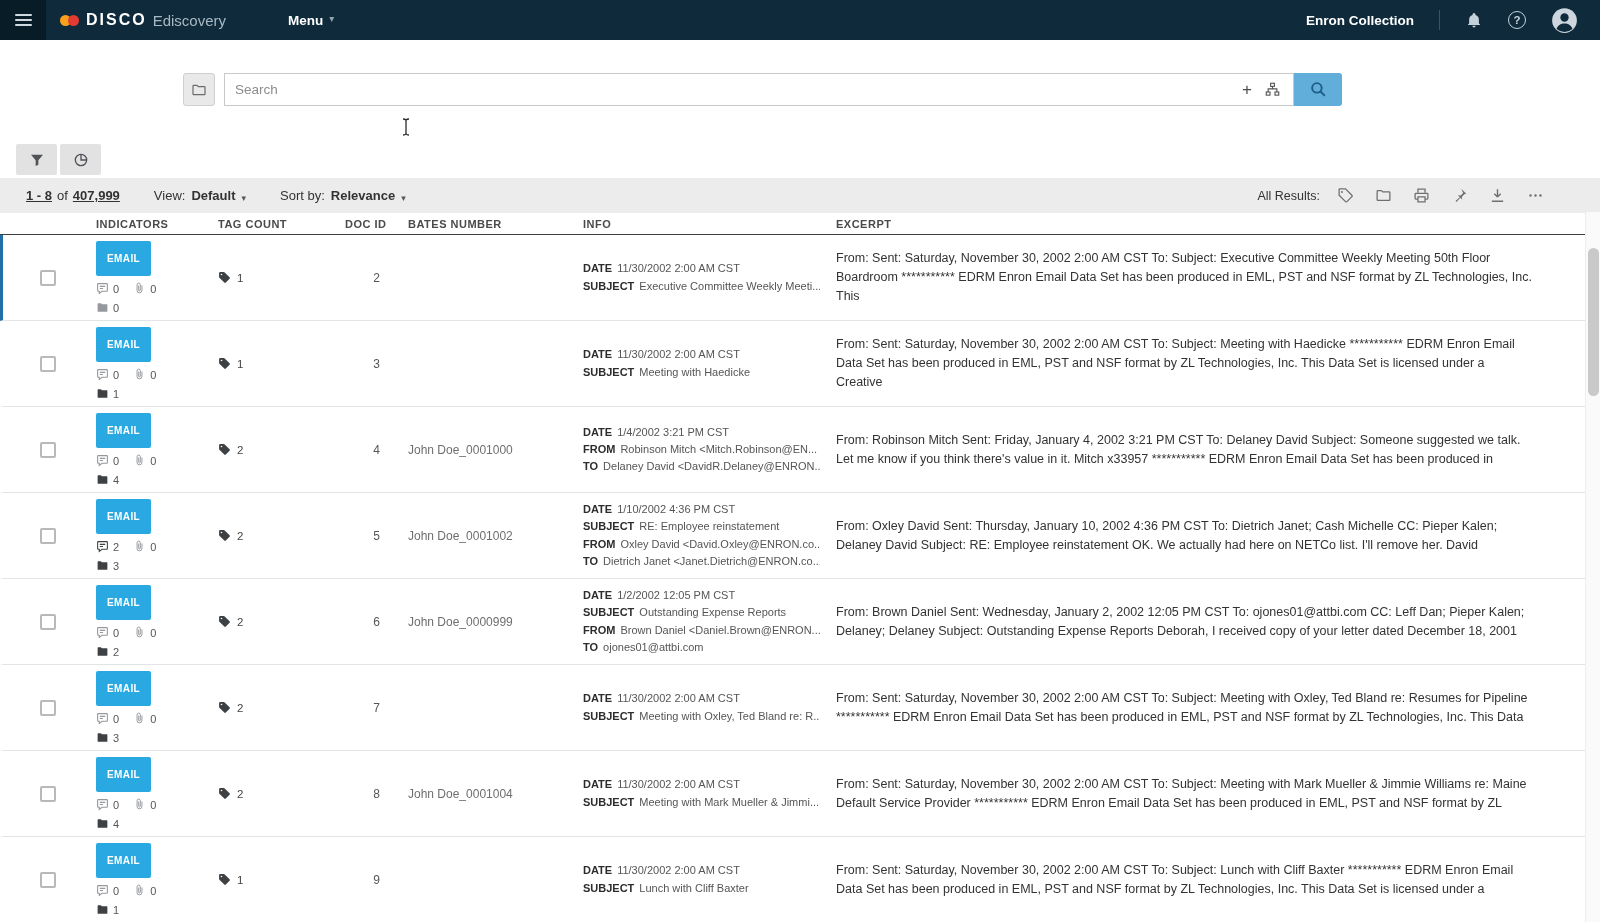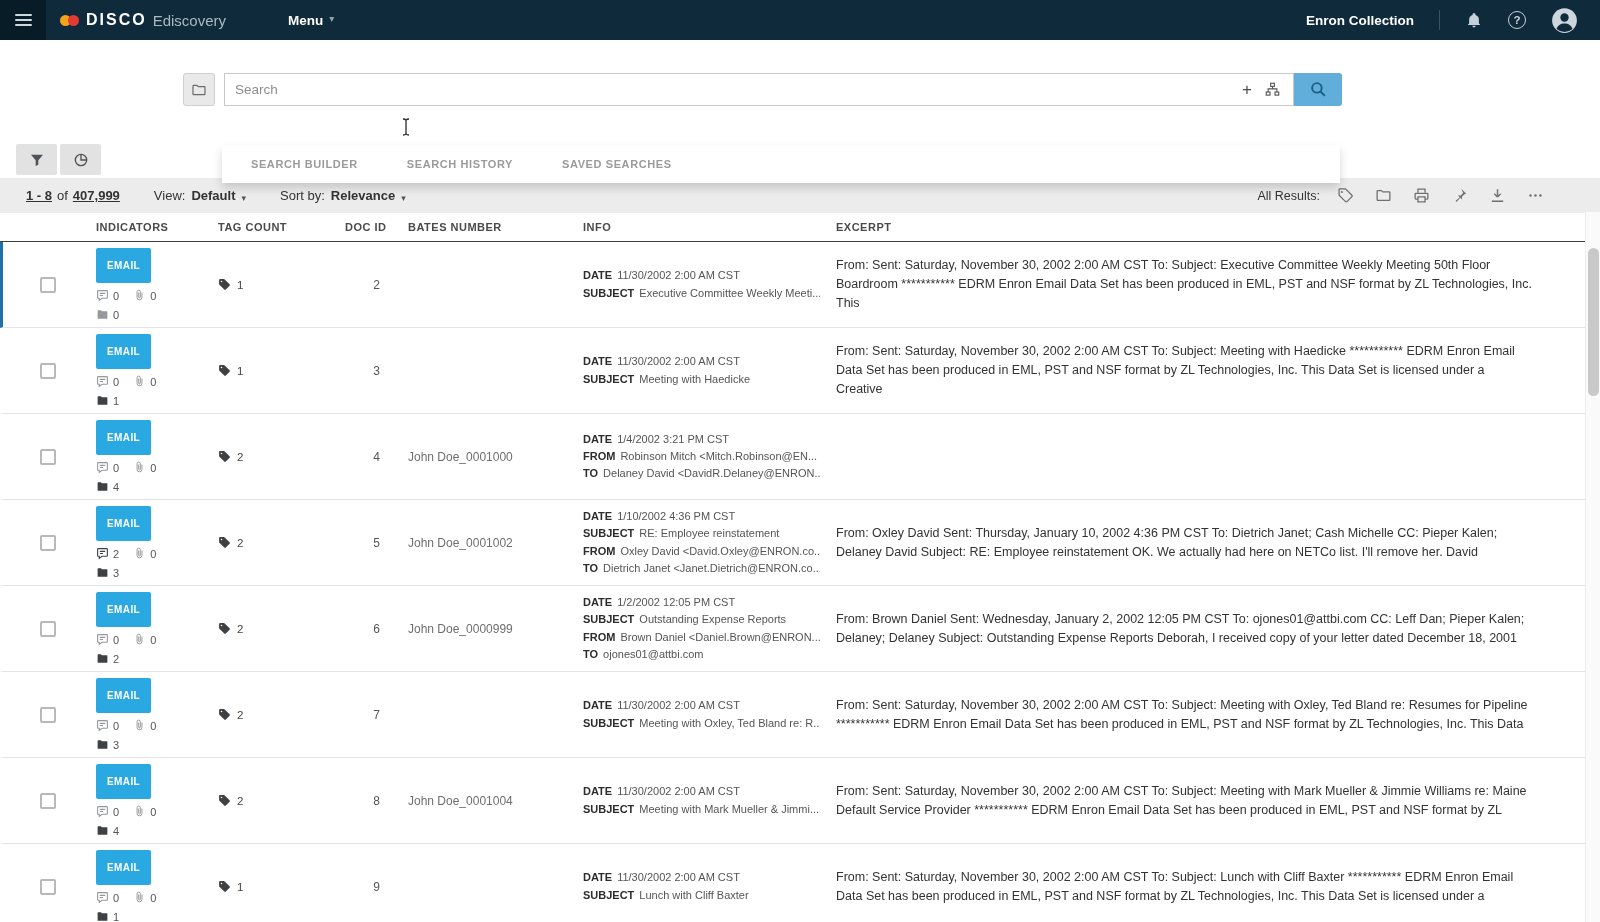--- a/index.html
+++ b/index.html
@@ -72,21 +72,21 @@
   .dd-value{font-weight:700;}
   .dd-caret{font-size:9px;color:#555;}
   .toolbar-right{margin-left:auto;display:flex;align-items:center;}
   .all-results{font-size:12.5px;color:#333;margin-right:17px;}
   .tb-actions{display:flex;align-items:center;gap:21px;color:#6f6f6f;}
   .tb-actions .act{display:flex;align-items:center;cursor:pointer;}
   .tb-actions svg{width:17px;height:17px;}
 
   
   .grid{display:grid;grid-template-columns:64px 122px 127px 63px 175px 253px 1fr;}
-  .table-header{height:29px;align-items:center;border-bottom:1px solid #3f3f3f;padding-left:16px;padding-right:60px;background:#fff;}
+  .table-header{height:22px;align-items:center;border-bottom:1px solid #3f3f3f;padding-left:16px;padding-right:60px;background:#fff;}
   .th{font-size:11px;font-weight:700;color:#4a4a4a;letter-spacing:0.5px;padding-left:16px;}
   .th.first{padding-left:0;}
   .rows{background:#fff;}
   .row{min-height:86px;align-items:center;border-bottom:1px solid #e4e4e4;border-left:3px solid transparent;
     padding-left:13px;padding-right:60px;cursor:pointer;}
   .row.selected{border-left-color:var(--selected-blue);}
   .c-check{display:flex;justify-content:center;}
   .checkbox{width:16px;height:16px;border:2px solid #b9b9b9;border-radius:2px;background:#fff;cursor:pointer;}
   .ind-block{display:flex;flex-direction:column;gap:6px;align-items:flex-start;padding-left:16px;}
   .badge{display:inline-block;background:var(--badge-blue);color:#fff;font-size:10px;font-weight:700;
@@ -172,25 +172,20 @@
             </svg>
         </span>
       </div>
       <div class="search-btn">
         <svg viewBox="0 0 24 24" fill="none" stroke="currentColor" stroke-width="2.4">
             <circle cx="10" cy="10" r="6"></circle>
             <path d="M14.5 14.5L20 20"></path>
           </svg>
       </div>
     </div>
-  </div>
-  <div class="search-tabs">
-    <span class="tab">SEARCH BUILDER</span>
-    <span class="tab">SEARCH HISTORY</span>
-    <span class="tab">SAVED SEARCHES</span>
   </div>
   <span class="ibeam">
     <svg width="12" height="20" viewBox="0 0 12 20" fill="none" stroke="#2b2b2b" stroke-width="1.3">
         <path d="M3 2c1.5 0 2.5.5 3 1.2C6.5 2.5 7.5 2 9 2M6 3.2v13.6M3 18c1.5 0 2.5-.5 3-1.2.5.7 1.5 1.2 3 1.2"></path>
       </svg>
   </span>
 </section>
 
 <div class="filter-row">
   <div class="fbtn">
@@ -401,20 +396,21 @@
         </svg>
       <span>2</span>
     </div>
     <div class="c-docid">4</div>
     <div class="c-bates">John Doe_0001000</div>
     <div class="c-info info-lines">
         <div class="info-line"><span class="info-label">DATE</span><span class="info-value">1/4/2002 3:21 PM CST</span></div>
         <div class="info-line"><span class="info-label">FROM</span><span class="info-value">Robinson Mitch &lt;Mitch.Robinson@EN...</span></div>
         <div class="info-line"><span class="info-label">TO</span><span class="info-value">Delaney David &lt;DavidR.Delaney@ENRON....</span></div>
       </div>
+    <div class="c-excerpt">From: Robinson Mitch Sent: Friday, January 4, 2002 3:21 PM CST To: Delaney David Subject: Someone suggested we talk. Let me know if you think there's value in it. Mitch x33957 *********** EDRM Enron Email Data Set has been produced in</div>
   </div>
 
   <div class="grid row">
     <div class="c-check">
       <span class="checkbox"></span>
     </div>
     <div class="ind-block">
       <span class="badge">EMAIL</span>
       <div class="ind-line">
         <span class="ind ind-comment active">

